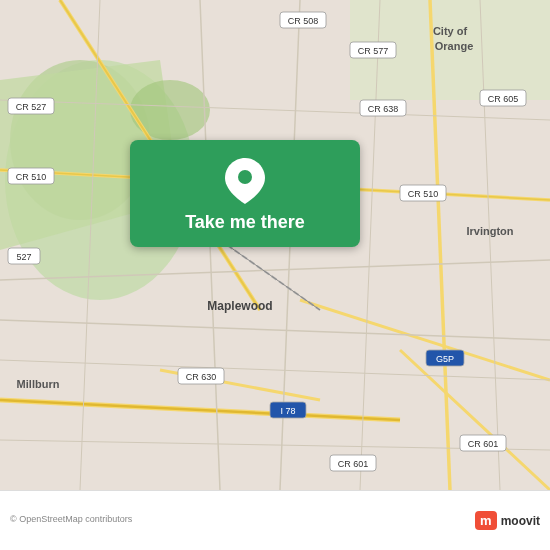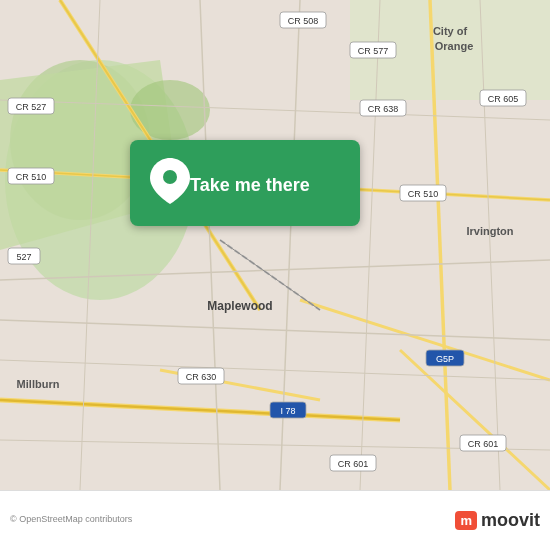--- a/index.html
+++ b/index.html
@@ -30,21 +30,21 @@
     }
 
     #cta-overlay {
       position: absolute;
       top: 140px;
       left: 130px;
       width: 230px;
       background-color: #2e9e5b;
       border-radius: 8px;
       display: flex;
-      flex-direction: row;
+      flex-direction: column;
       align-items: center;
       padding: 18px 20px 14px 20px;
       cursor: pointer;
       box-shadow: 0 2px 8px rgba(0,0,0,0.3);
     }
 
     #pin-icon {
       width: 40px;
       height: 46px;
       margin-bottom: 8px;
@@ -95,21 +95,21 @@
     #moovit-m {
       background-color: #f04e37;
       color: white;
       font-size: 13px;
       font-weight: bold;
       border-radius: 4px;
       padding: 2px 5px;
     }
 
     #moovit-text {
-      font-size: 18px;
+      font-size: 12px;
       font-weight: bold;
       color: #333;
     }
   </style>
 </head>
 <body>
 
 <div id="map-container">
   <svg id="map-svg" viewBox="0 0 550 490" xmlns="http://www.w3.org/2000/svg">
 

